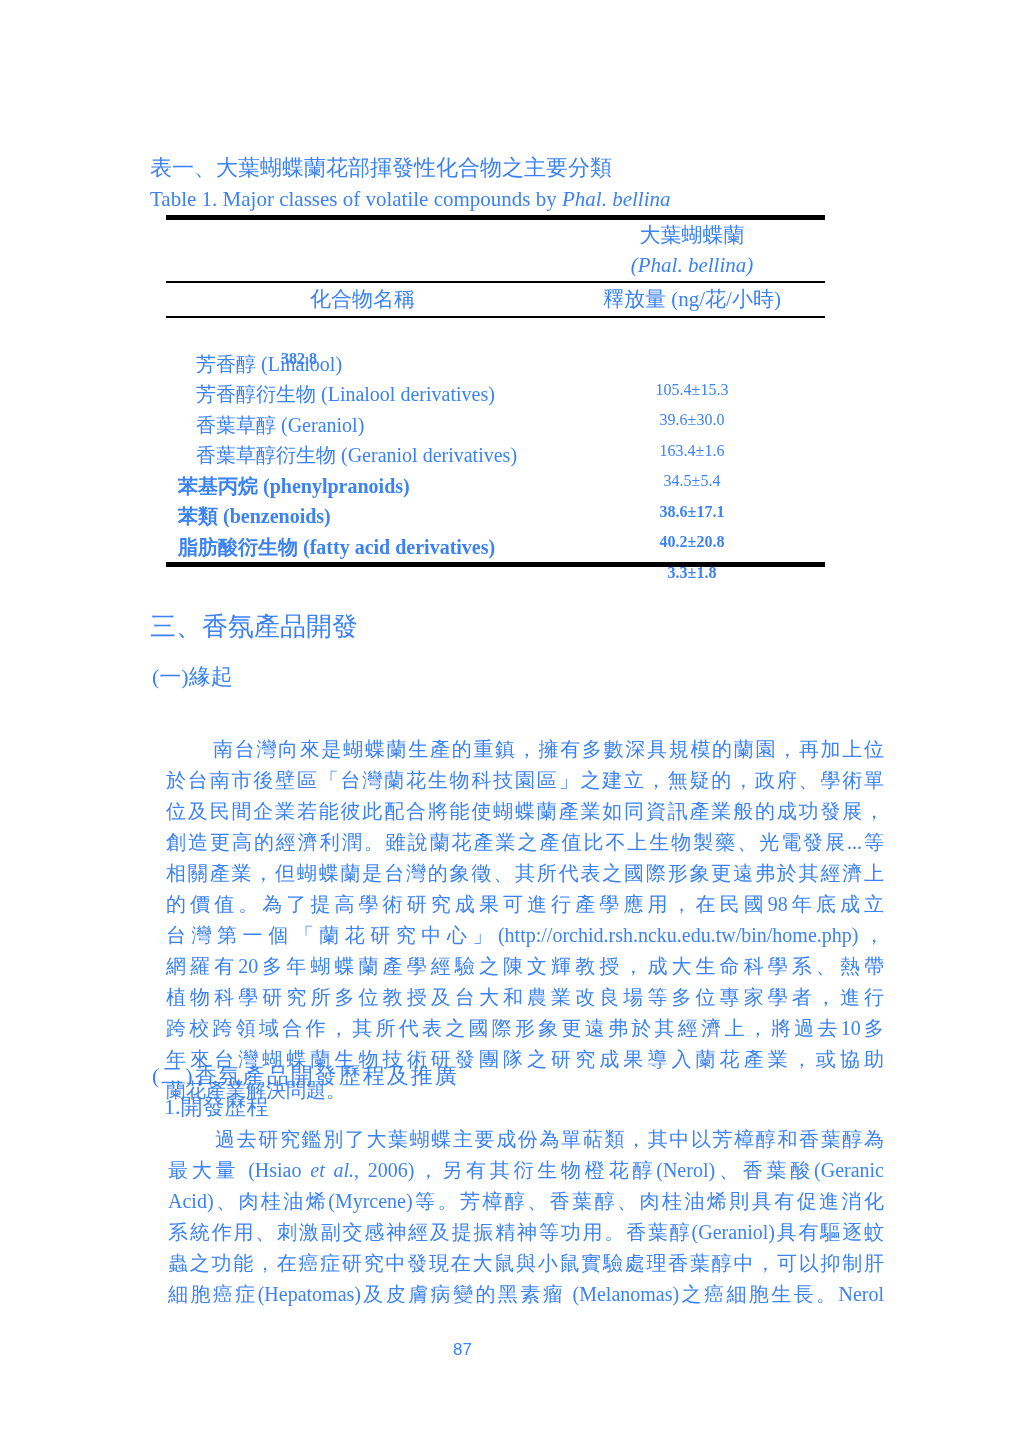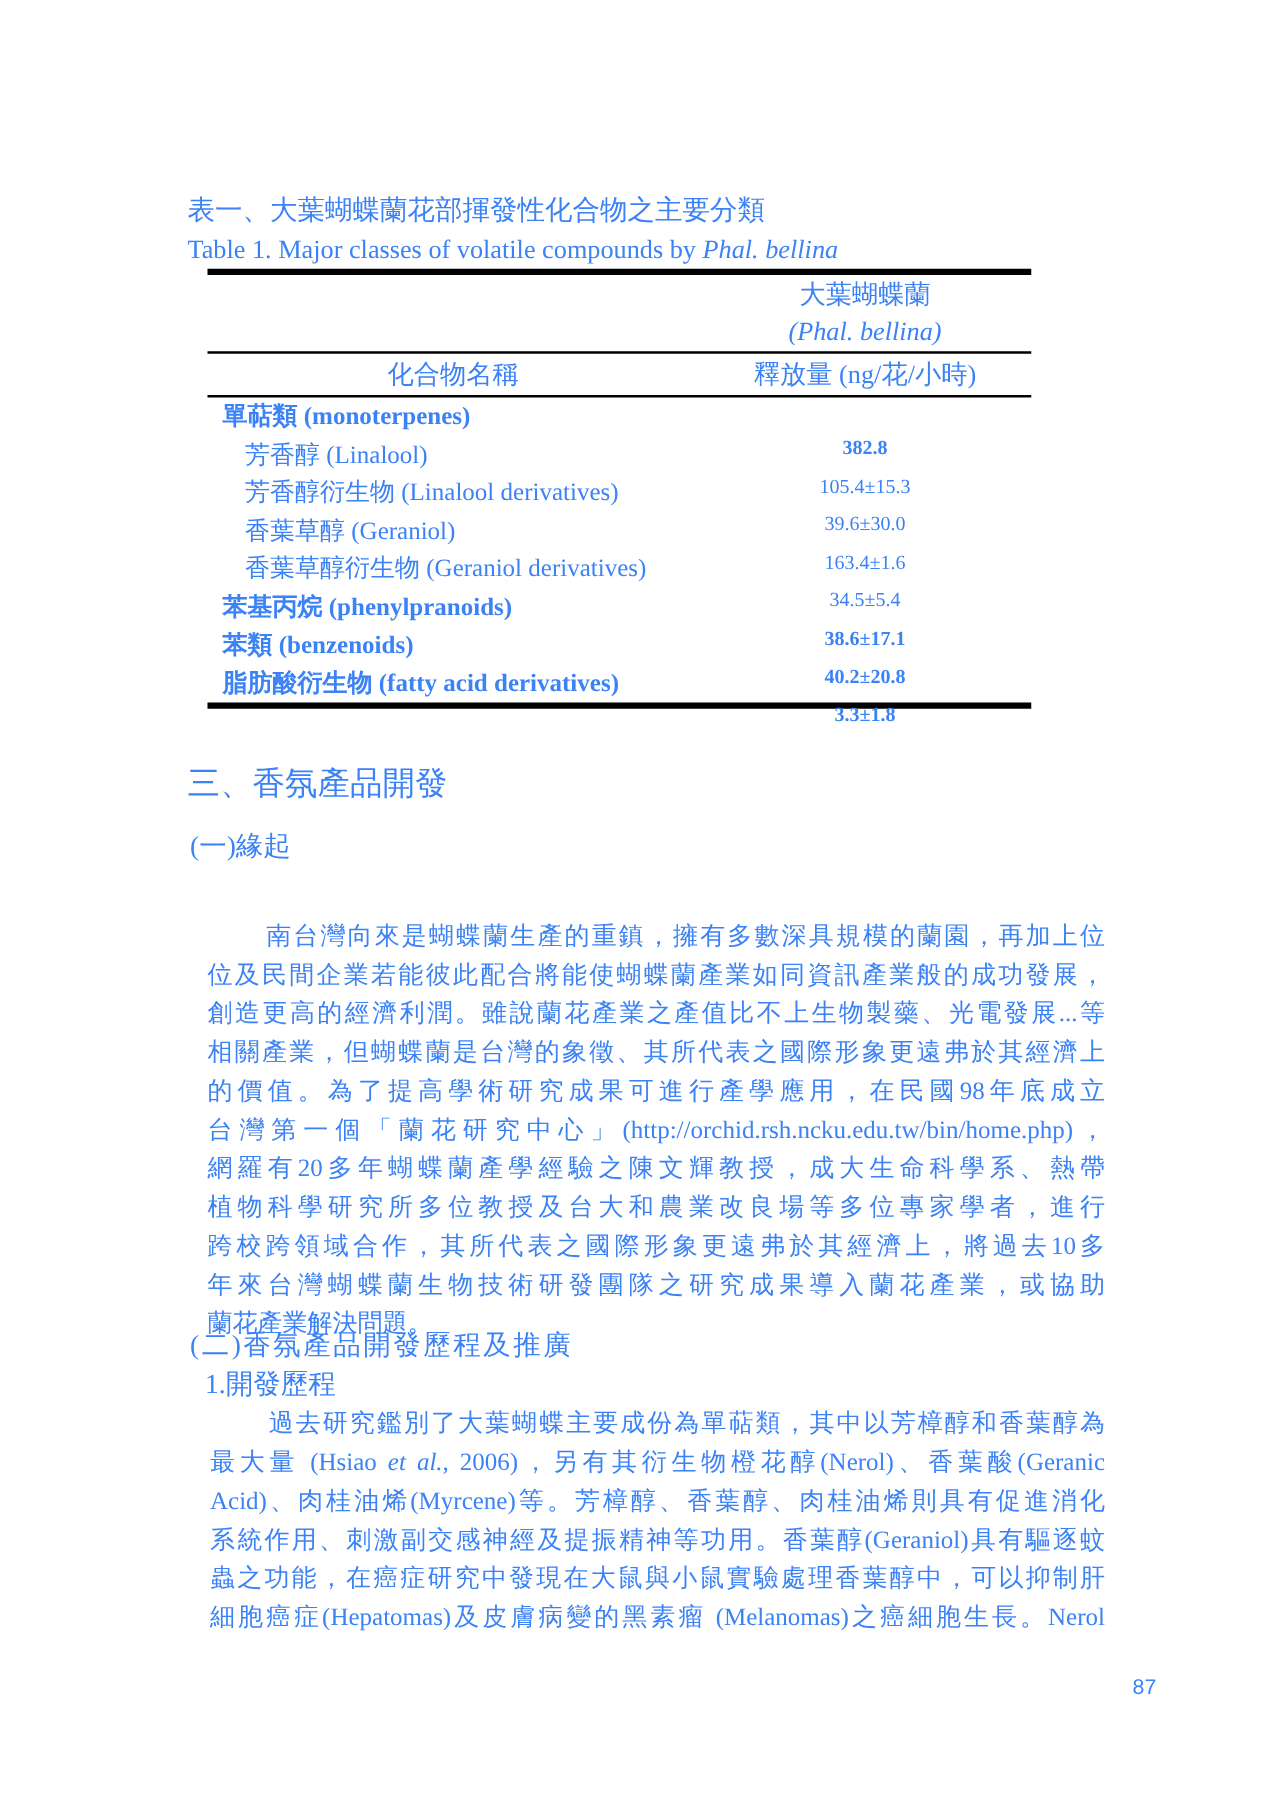--- a/index.html
+++ b/index.html
@@ -44,21 +44,21 @@
 
   .para { font-size:20px; }
   .para .ln { line-height:31px; text-align:justify; text-align-last:justify; }
   .para .ln.first { text-indent:47px; }
   .para .ln.last { text-align:left; text-align-last:left; }
   #para1 { left:166px; top:734px; width:718px; }
   #para2 { left:168px; top:1124px; width:716px; }
 
   .pagenum {
     left:0; top:1340px; width:925px;
-    text-align:right; font-size:17px;
+    text-align:center; font-size:17px;
     font-family:"Liberation Sans","DejaVu Sans",sans-serif;
   }
   i.sp { font-style:italic; }
 </style>
 </head>
 <body>
 
 <div class="page">
 
   <div class="abs cap-zh">表一、大葉蝴蝶蘭花部揮發性化合物之主要分類</div>
@@ -76,21 +76,20 @@
     </div>
     <div class="rule-thin"></div>
 
     <div class="trow head2">
       <div class="c-left">化合物名稱</div>
       <div class="c-right">釋放量 (ng/花/小時)</div>
     </div>
     <div class="rule-thin"></div>
 
     <div class="trow drow bold">
-      <div class="c-left">單萜類  (monoterpenes)</div>
       <div class="c-right">382.8</div>
     </div>
     <div class="trow drow sub">
       <div class="c-left">芳香醇  (Linalool)</div>
       <div class="c-right">105.4±15.3</div>
     </div>
     <div class="trow drow sub">
       <div class="c-left">芳香醇衍生物  (Linalool derivatives)</div>
       <div class="c-right">39.6±30.0</div>
     </div>
@@ -116,20 +115,21 @@
     </div>
 
     <div class="rule-thick"></div>
   </div>
 
   <div class="abs sec-heading">三、香氛產品開發</div>
   <div class="abs sub-label">(一)緣起</div>
 
   <div class="abs para" id="para1">
     <div class="ln first">南台灣向來是蝴蝶蘭生產的重鎮，擁有多數深具規模的蘭園，再加上位</div>
+    <div class="ln">於台南市後壁區「台灣蘭花生物科技園區」之建立，無疑的，政府、學術單</div>
     <div class="ln">位及民間企業若能彼此配合將能使蝴蝶蘭產業如同資訊產業般的成功發展，</div>
     <div class="ln">創造更高的經濟利潤。雖說蘭花產業之產值比不上生物製藥、光電發展...等</div>
     <div class="ln">相關產業，但蝴蝶蘭是台灣的象徵、其所代表之國際形象更遠弗於其經濟上</div>
     <div class="ln">的價值。為了提高學術研究成果可進行產學應用，在民國98年底成立</div>
     <div class="ln">台灣第一個「蘭花研究中心」(http://orchid.rsh.ncku.edu.tw/bin/home.php)，</div>
     <div class="ln">網羅有20多年蝴蝶蘭產學經驗之陳文輝教授，成大生命科學系、熱帶</div>
     <div class="ln">植物科學研究所多位教授及台大和農業改良場等多位專家學者，進行</div>
     <div class="ln">跨校跨領域合作，其所代表之國際形象更遠弗於其經濟上，將過去10多</div>
     <div class="ln">年來台灣蝴蝶蘭生物技術研發團隊之研究成果導入蘭花產業，或協助</div>
     <div class="ln last">蘭花產業解決問題。</div>

